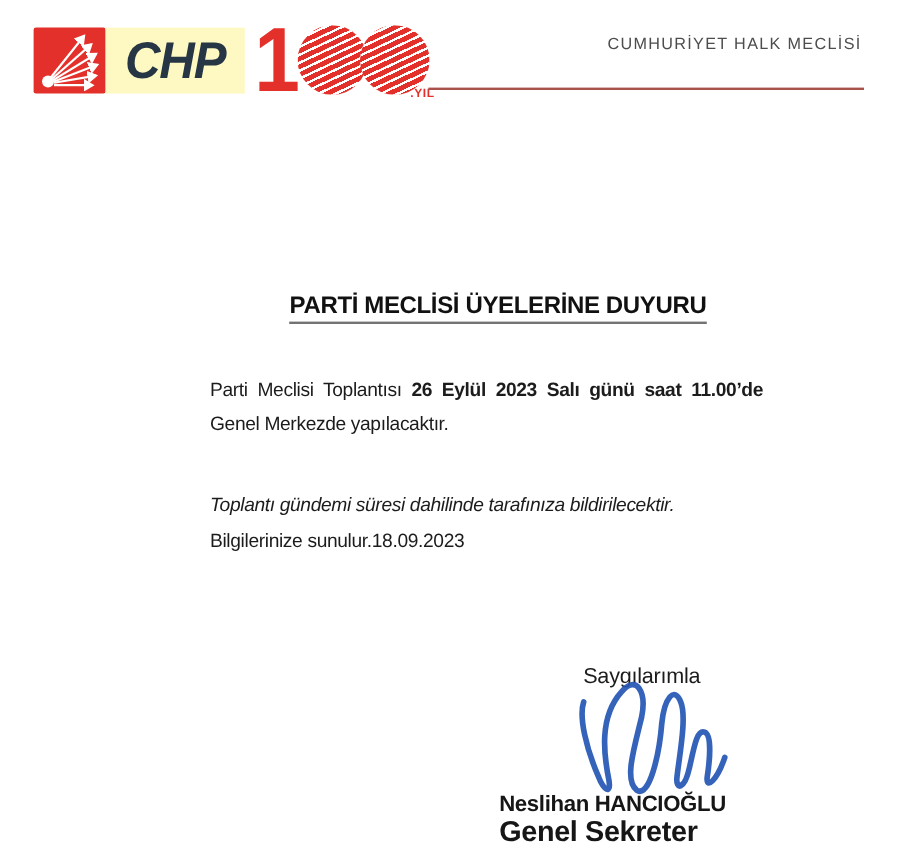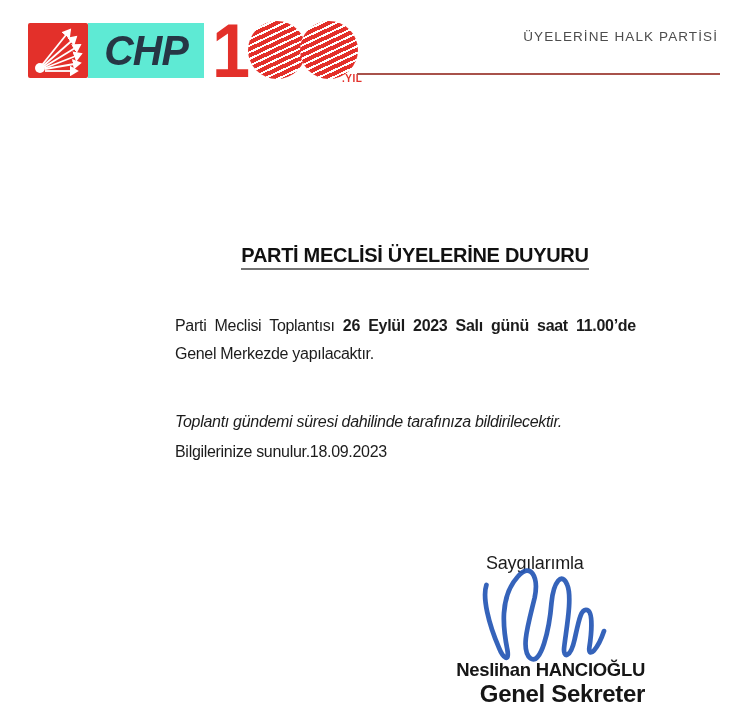--- a/index.html
+++ b/index.html
@@ -14,21 +14,21 @@
   }
 
   
   .logo-group { position: absolute; left: 28px; top: 20px; height: 60px; display: flex; align-items: flex-start; }
   .emblem { display: flex; height: 55px; margin-top: 3px; }
   .emblem-red {
     width: 60px; height: 55px; background: #e3302a; border-radius: 2px;
     display: flex; align-items: center; justify-content: center;
   }
   .emblem-blue {
-    width: 116px; height: 55px; background: #5eead4;
+    width: 116px; height: 55px; background: #fef9c3;
     display: flex; align-items: center; justify-content: center;
   }
   .chp-wordmark {
     font-size: 41px; font-weight: bold; font-style: italic;
     color: #263645; letter-spacing: -1px; transform: scaleY(1.05);
   }
   .centennial { position: relative; margin-left: 6px; height: 62px; display: flex; align-items: flex-start; }
   .one-digit {
     font-size: 76px; line-height: 58px; font-weight: bold; color: #e3302a;
     letter-spacing: -4px; margin-top: 2px; transform: scaleX(0.9);
@@ -72,21 +72,21 @@
   .para { position: absolute; left: 175px; width: 515px; font-size: 16px; line-height: 28px; letter-spacing: -0.3px; color: #1c1c1c; }
   .para-1 { top: 312px; }
   .para-1 .first-line { word-spacing: 4px; }
   .para-1 .bold-part { font-weight: bold; }
   .para-2 { top: 408px; font-style: italic; }
   .para-3 { top: 438px; }
 
   
   .closing { position: absolute; left: 486px; top: 553px; font-size: 18px; letter-spacing: -0.2px; color: #1c1c1c; }
   .signature-ink { position: absolute; left: 466px; top: 566px; width: 150px; height: 105px; }
-  .signer { position: absolute; left: 430px; top: 658px; width: 215px; text-align: right; }
+  .signer { position: absolute; left: 416px; top: 658px; width: 215px; text-align: left; }
   .signer-name { font-size: 18.5px; font-weight: bold; letter-spacing: -0.3px; line-height: 24px; color: #161616; }
   .signer-role { font-size: 24px; font-weight: bold; letter-spacing: -0.3px; line-height: 24px; color: #161616; }
 </style>
 </head>
 <body>
 
 <div class="page">
 
   <div class="logo-group">
     <div class="emblem">
@@ -114,21 +114,21 @@
     </div>
     <div class="centennial">
       <span class="one-digit">1</span>
       <span class="zero-circle"></span>
       <span class="zero-circle"></span>
       <span class="yil-label">.YIL</span>
     </div>
   </div>
 
   <div class="header-right">
-    <div class="org-name">ÜYELERİNE HALK PARTİSİ</div>
+    <div class="org-name">CUMHURİYET HALK MECLİSİ</div>
   </div>
   <div class="header-rule"></div>
 
   <div class="doc-title-wrap">
     <span class="doc-title">PARTİ MECLİSİ ÜYELERİNE DUYURU</span>
   </div>
 
   <div class="para para-1">
     <span class="first-line"><span>Parti Meclisi Toplantısı </span><span class="bold-part">26 Eylül 2023 Salı günü saat 11.00’de</span></span><br>
     <span>Genel Merkezde yapılacaktır.</span>

